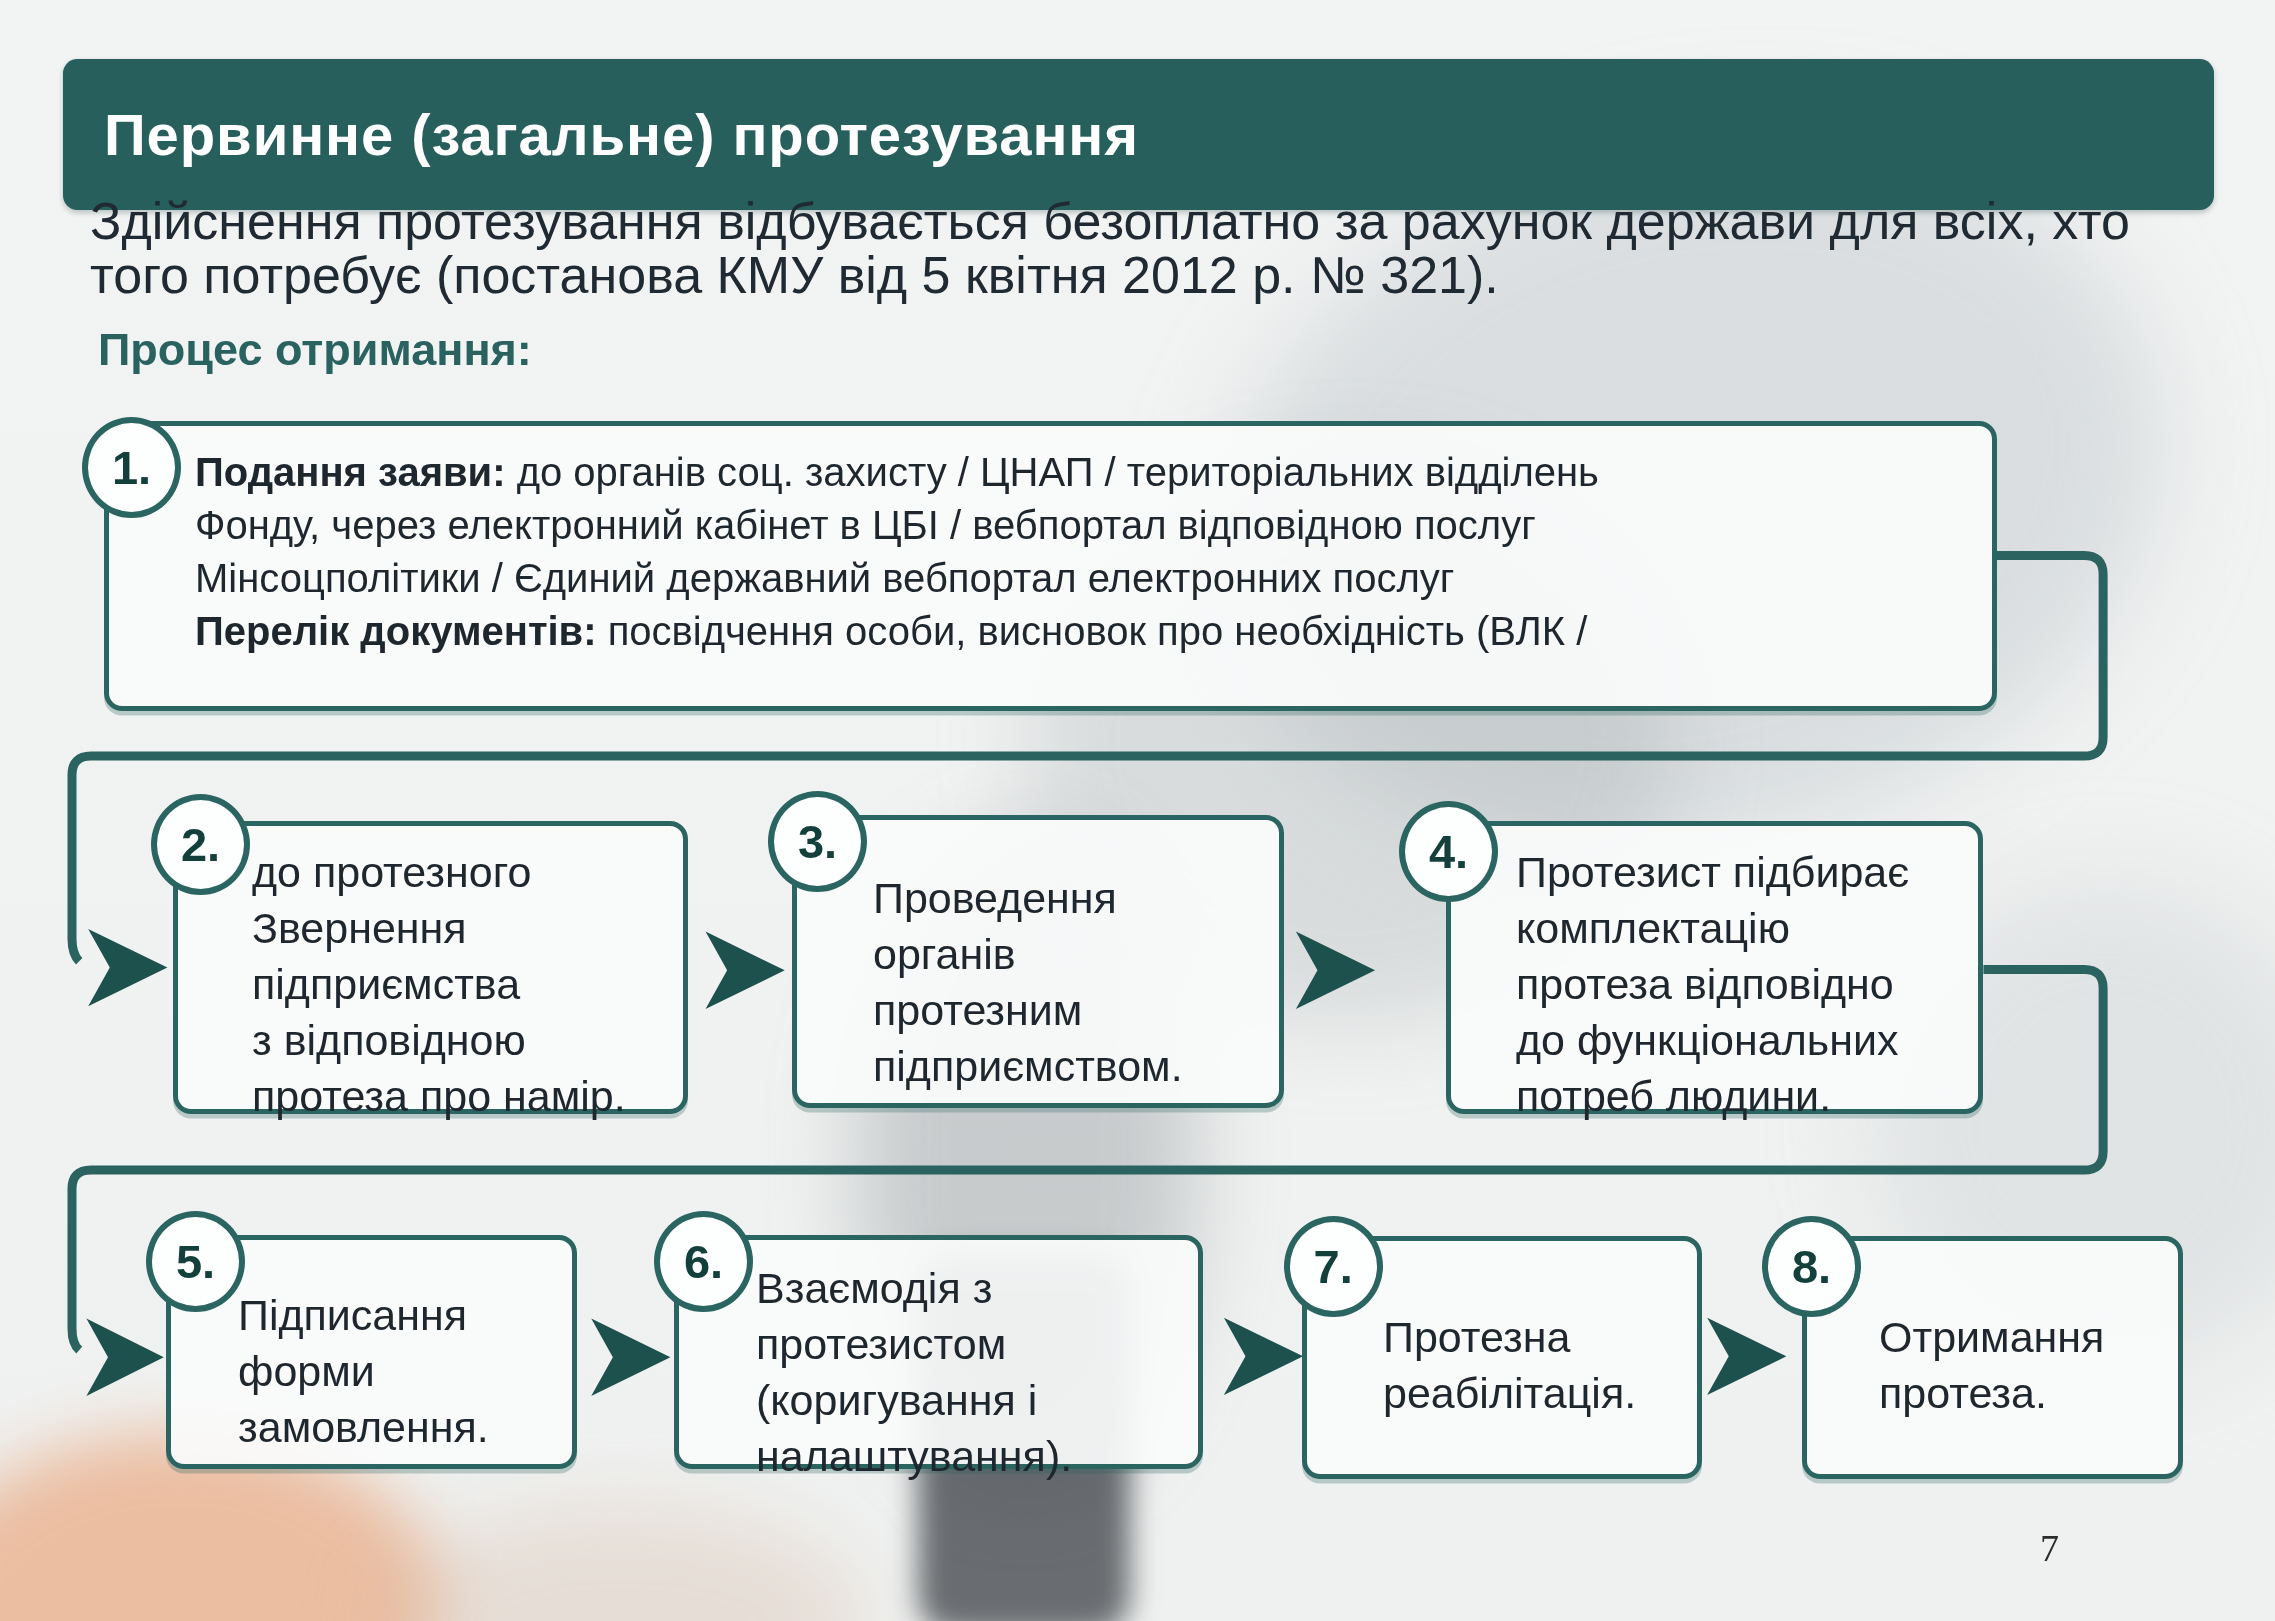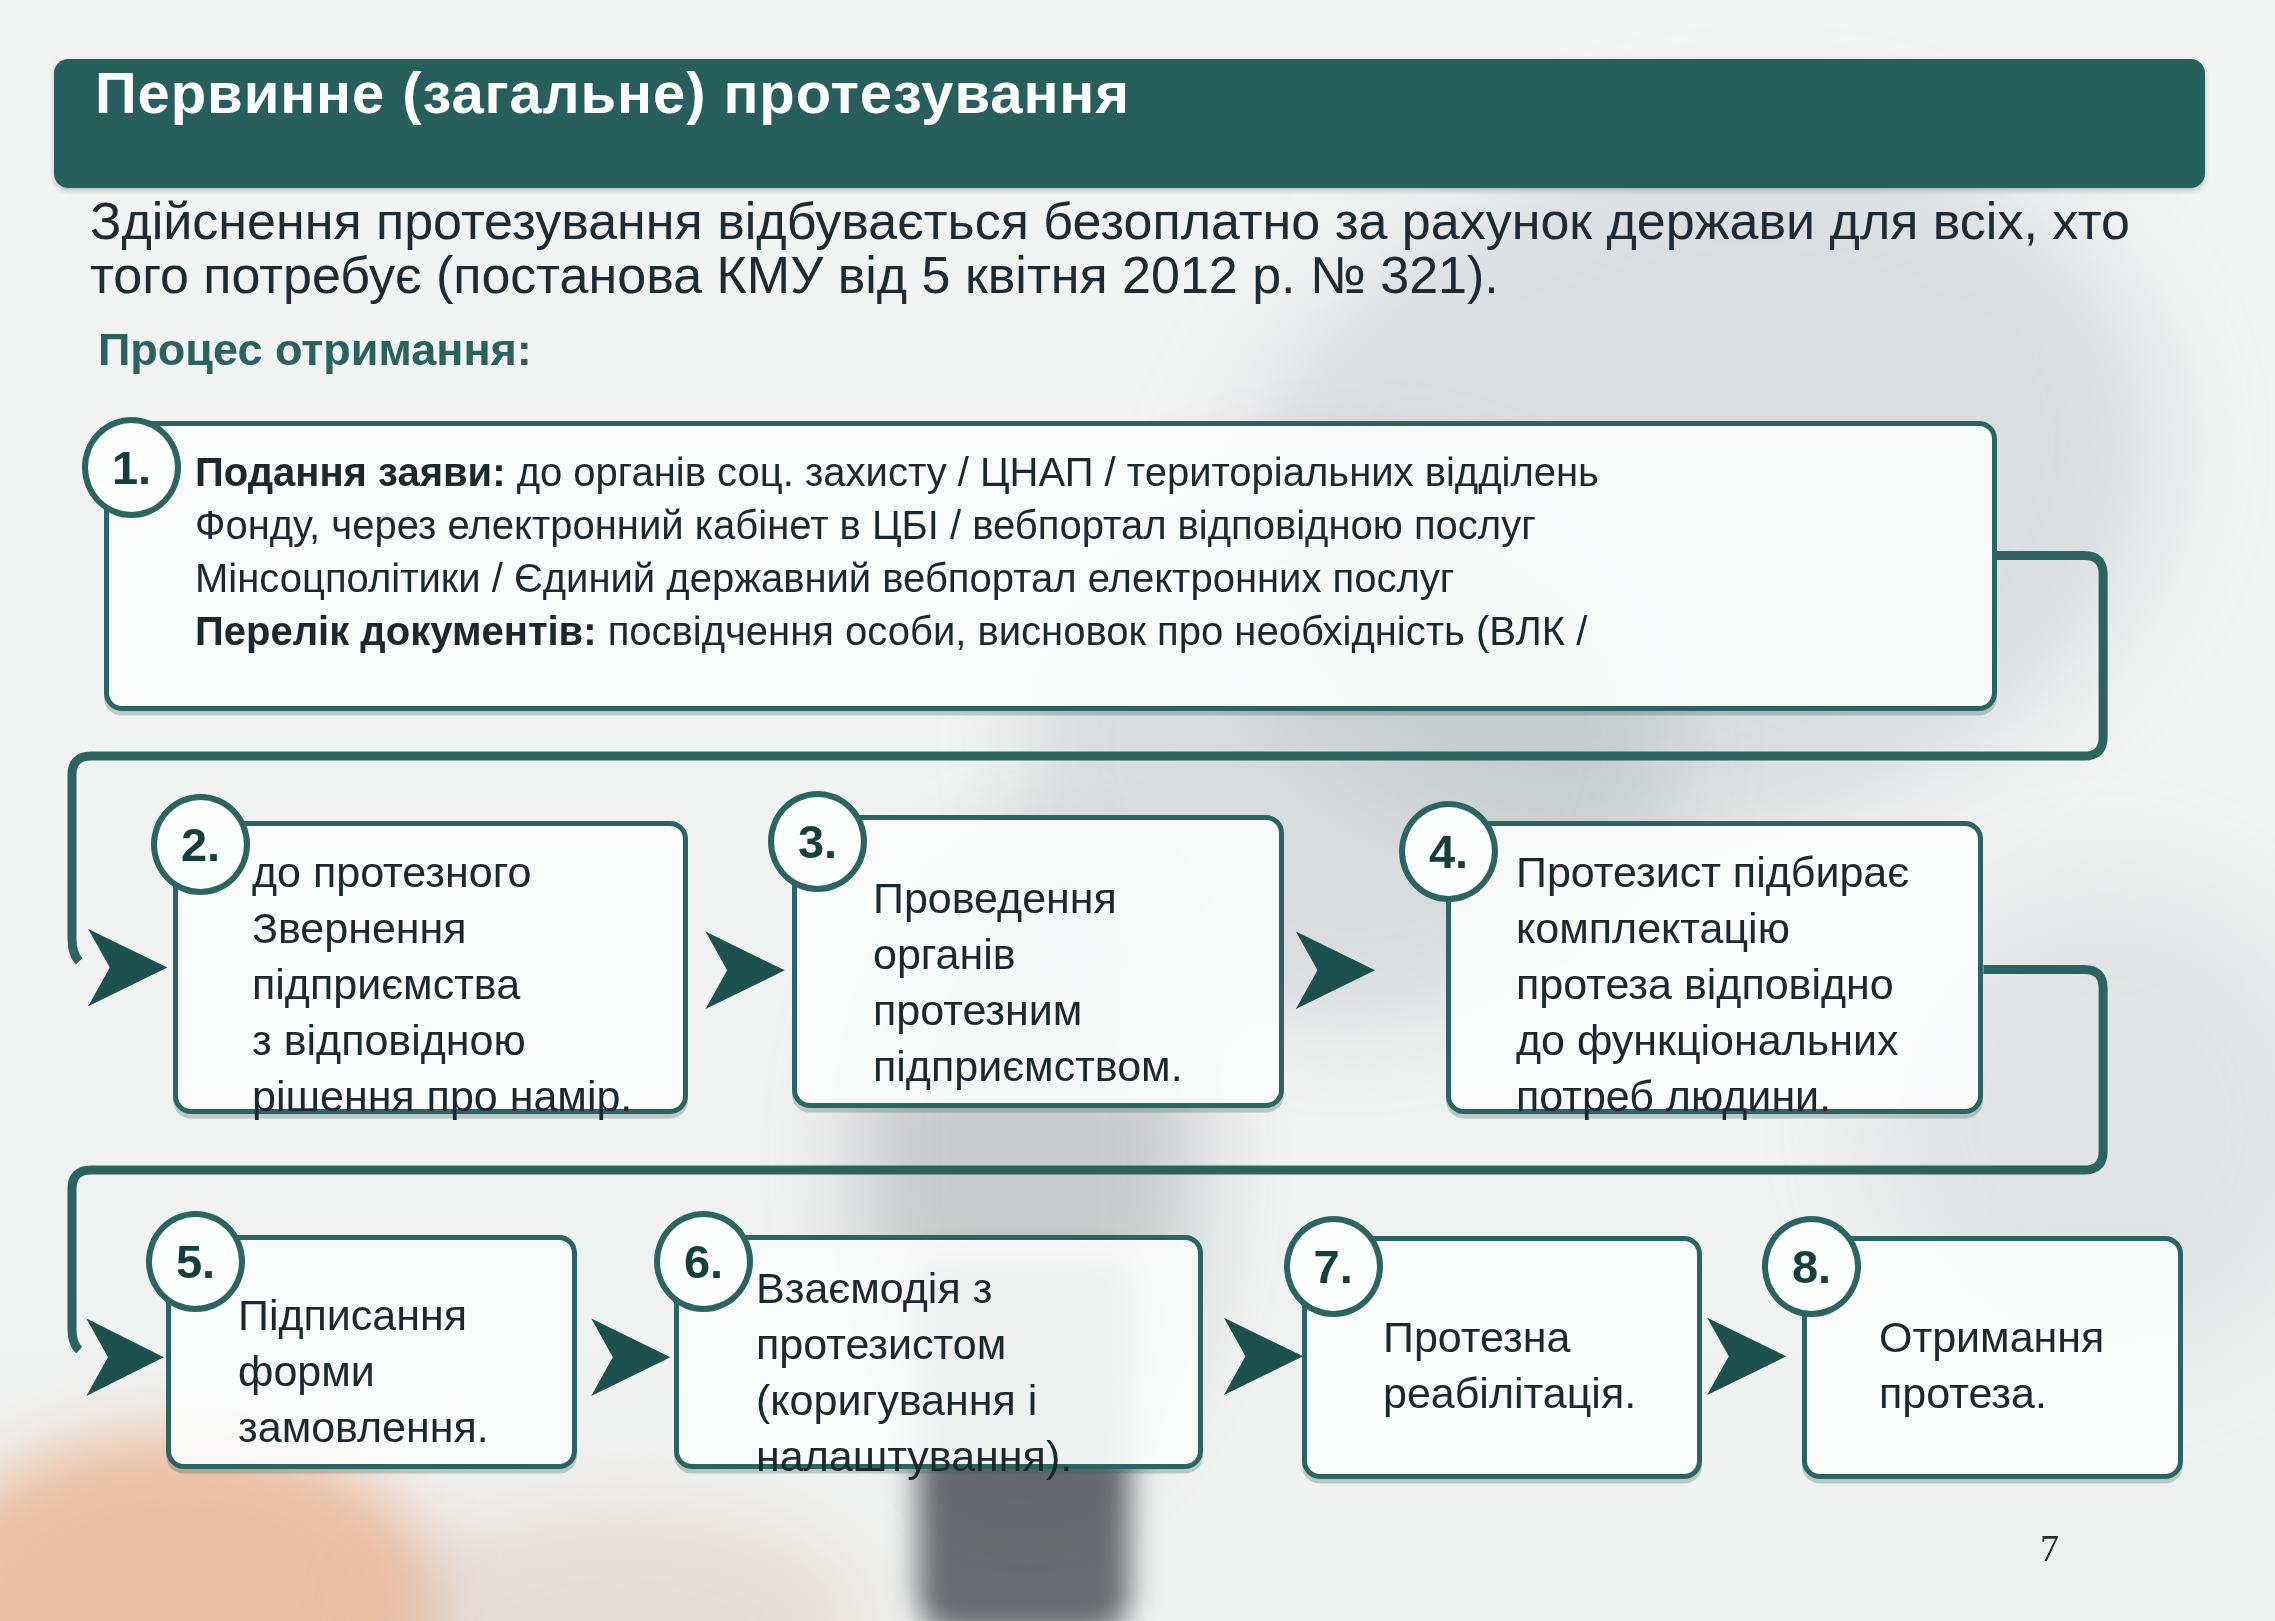--- a/index.html
+++ b/index.html
@@ -20,22 +20,22 @@
   .blob-peach{left:-81px;top:1431px;width:522px;height:342px;background:rgba(232,148,96,.55);filter:blur(32px);}
   .blob-warm{left:378px;top:1503px;width:486px;height:234px;background:rgba(214,186,165,.35);filter:blur(38px);}
 
   
   .flow-svg{position:absolute;left:0;top:0;z-index:1;}
   .flow-svg path{fill:none;stroke:#2a6360;stroke-width:10;}
   .flow-svg polygon{fill:#1d514d;}
 
   
   .title-bar{
-    position:absolute;left:54px;top:59px;width:2151px;height:129px;z-index:3;
-    background:#265f5c;border-radius:14.4px;display:flex;
+    position:absolute;left:63px;top:59px;width:2151px;height:151px;z-index:3;
+    background:#265f5c;border-radius:14.4px;display:flex;align-items:center;
     box-shadow:0 2.7px 5.4px rgba(30,60,58,.25);
   }
   .title-bar h1{
     margin:0 0 0 41px;color:#ffffff;font-size:58px;font-weight:bold;letter-spacing:0.9px;white-space:nowrap;
   }
   
   .intro{position:absolute;left:90px;top:194px;z-index:3;font-size:52px;line-height:54px;color:#202a32;}
   .intro div{white-space:nowrap;}
   .process-heading{position:absolute;left:90px;top:324px;z-index:3;font-size:45px;font-weight:bold;color:#2a625f;white-space:nowrap;margin-left:8px;}
 
@@ -111,21 +111,21 @@
 
 <div class="step-box" style="left:173px;top:821px;width:515px;height:293px;padding:18px 9px 0 74px;">
   <div class="badge" style="left:-27px;top:-32px;">
     <span>2.</span>
   </div>
   <div class="lines">
       <div class="ln">до протезного</div>
       <div class="ln">Звернення</div>
       <div class="ln">підприємства</div>
       <div class="ln">з відповідною</div>
-      <div class="ln">рішення про намір.</div>
+      <div class="ln">протеза про намір.</div>
     </div>
 </div>
 
 <div class="step-box" style="left:792px;top:815px;width:492px;height:293px;padding:50px 9px 0 76px;">
   <div class="badge" style="left:-29px;top:-29px;">
     <span>3.</span>
   </div>
   <div class="lines">
       <div class="ln">Проведення</div>
       <div class="ln">органів</div>

